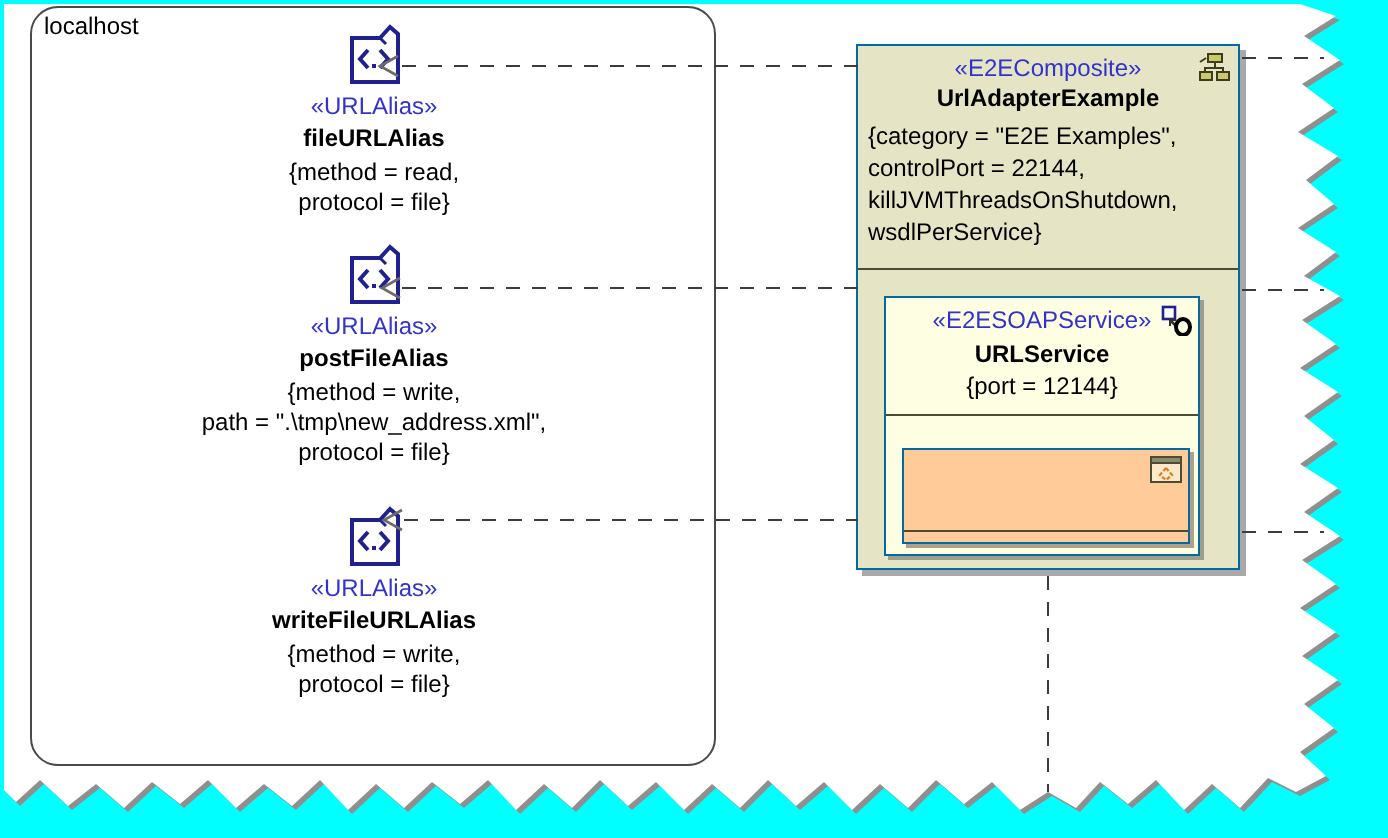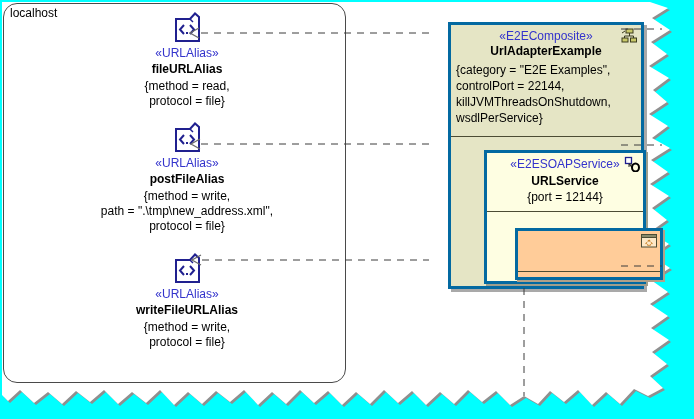--- a/index.html
+++ b/index.html
@@ -8,32 +8,32 @@
     background:#00ffff;
     font-family:"Liberation Sans", sans-serif;
     font-size:12px;color:#000;
   }
   .layer{position:absolute;left:0;top:0;width:694px;height:419px;}
   
   #paper-svg{position:absolute;left:0;top:0;}
   .paper-shape{fill:#ffffff;filter:drop-shadow(2px 2px 0 #8f8f8f);}
   
   .node-localhost{
-    position:absolute;left:3px;top:3px;width:341px;height:378px;
+    position:absolute;left:15px;top:3px;width:341px;height:378px;
     border:1px solid #4a4a4a;border-radius:14px;background:transparent;
   }
   .node-localhost .lbl{position:absolute;left:6px;top:2px;}
   
   .alias{position:absolute;left:77px;width:220px;text-align:center;line-height:15px;}
   .alias .icon-wrap{height:31px;margin-bottom:3px;}
   .stereo{color:#3333cc;}
   .nname{font-weight:bold;margin-top:1px;}
   .tags{display:inline-block;text-align:center;margin-top:2px;}
   
-  .uml-box{position:absolute;border:3px solid #0369a1;margin-left:20px;}
+  .uml-box{position:absolute;border:1px solid #0369a1;}
   .composite{
     left:428px;top:22px;width:190px;height:261px;background:#e5e5c5;
     box-shadow:3px 3px 0 #a9a9a9;
   }
   .composite .hdr{position:relative;height:107px;border-bottom:1px solid #4c4c34;text-align:center;padding-top:4px;}
   .composite .hdr .tags{display:block;text-align:left;padding:2px 5px 0 5px;line-height:16px;}
   .service{
     left:13px;top:13px;width:156px;height:128px;background:#fefee2;
     box-shadow:2px 2px 0 #9e9e8c;
   }

